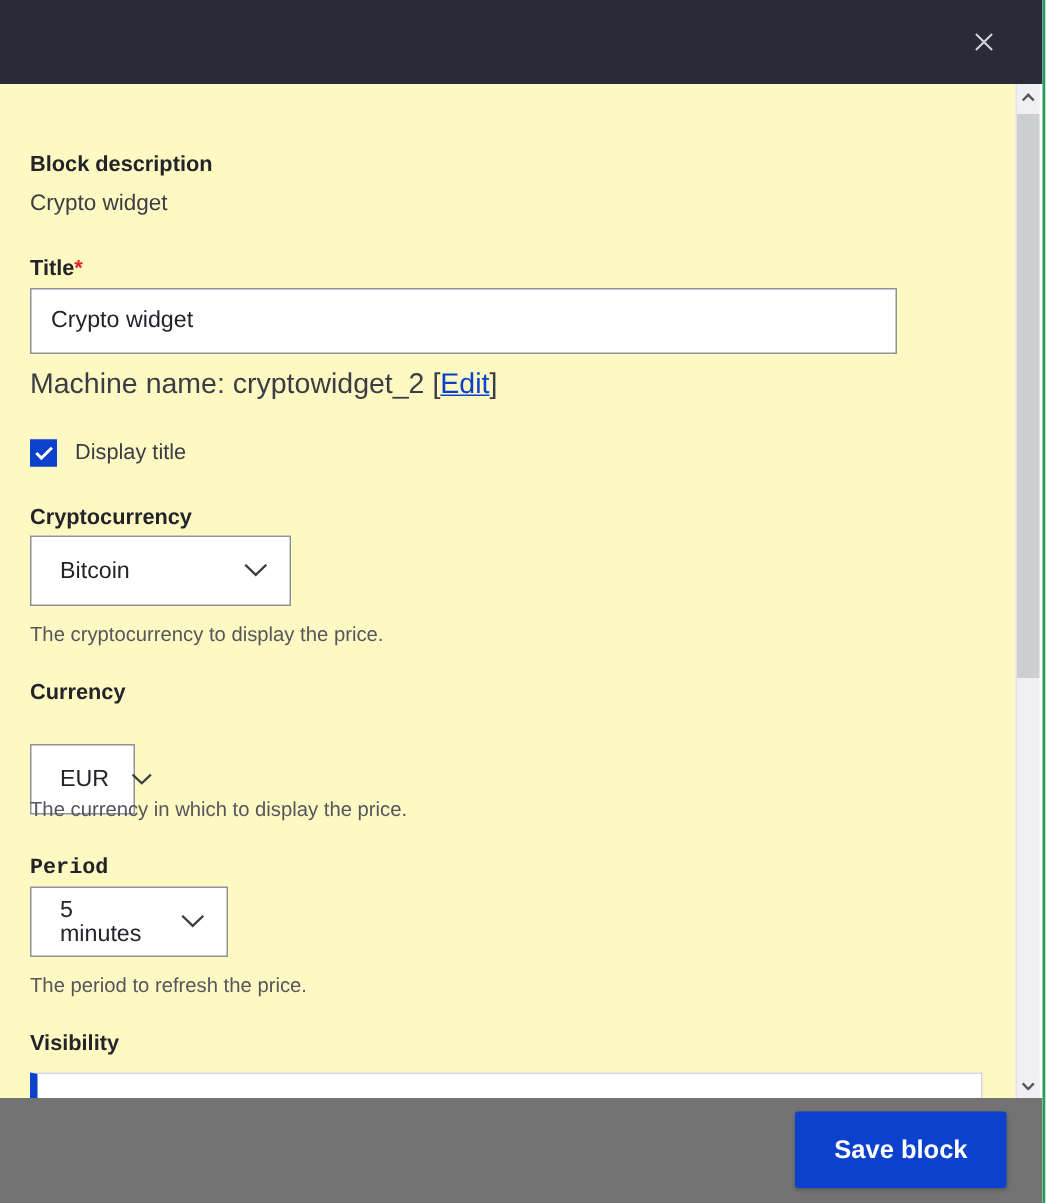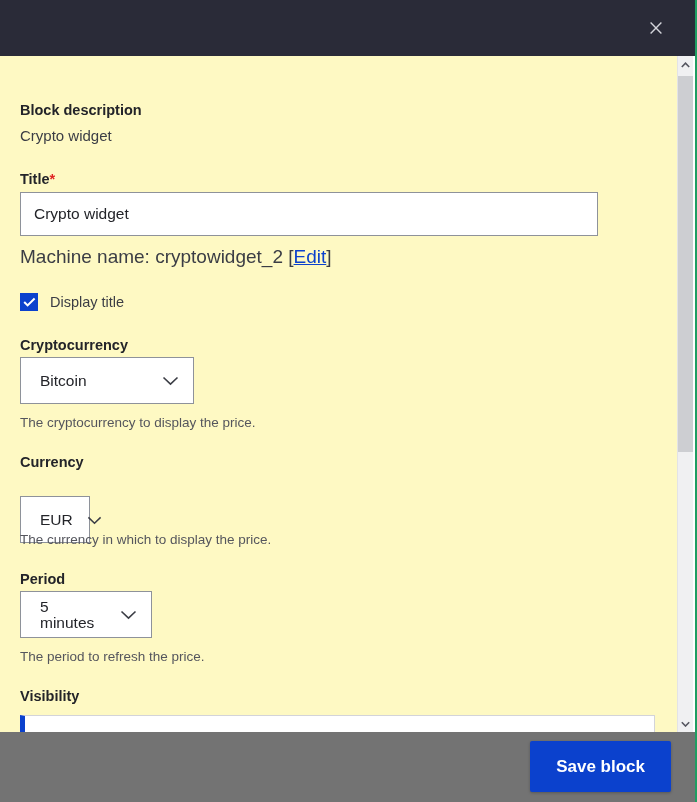--- a/index.html
+++ b/index.html
@@ -185,21 +185,21 @@
   }
 
   #crypto-label  { position: absolute; left: 20px; top: 281px; }
   #crypto-select { position: absolute; left: 20px; top: 301px; width: 174px; }
   #crypto-desc   { position: absolute; left: 20px; top: 358px; }
 
   #currency-label  { position: absolute; left: 20px; top: 398px; }
   #currency-select { position: absolute; left: 20px; top: 440px; width: 70px; }
   #currency-desc   { position: absolute; left: 20px; top: 475px; }
 
-  #period-label  { position: absolute; left: 20px; top: 515px; }
+  #period-label  { position: absolute; left: 20px; top: 515px; font-family: Liberation Mono, monospace; }
   #period-select { position: absolute; left: 20px; top: 535px; width: 132px; }
   #period-desc   { position: absolute; left: 20px; top: 592px; }
 
   
   #visibility-label { position: absolute; left: 20px; top: 632px; }
   #visibility-panel {
     position: absolute;
     left: 20px;
     top: 659px;
     width: 635px;

